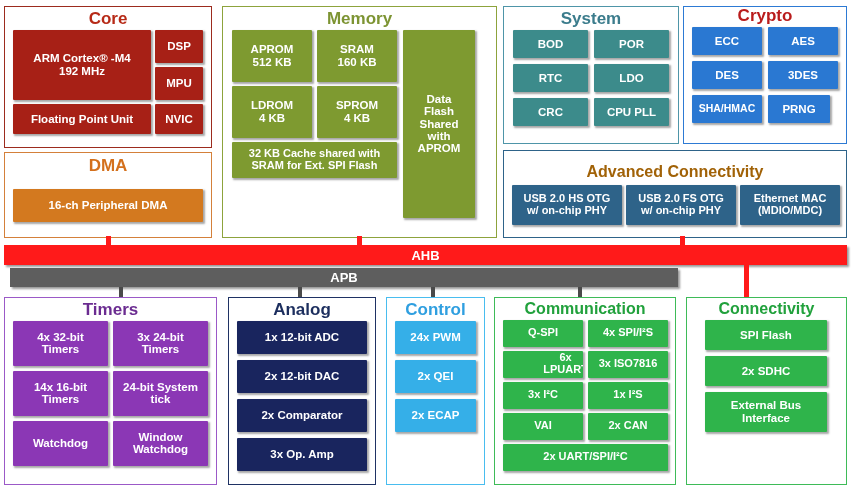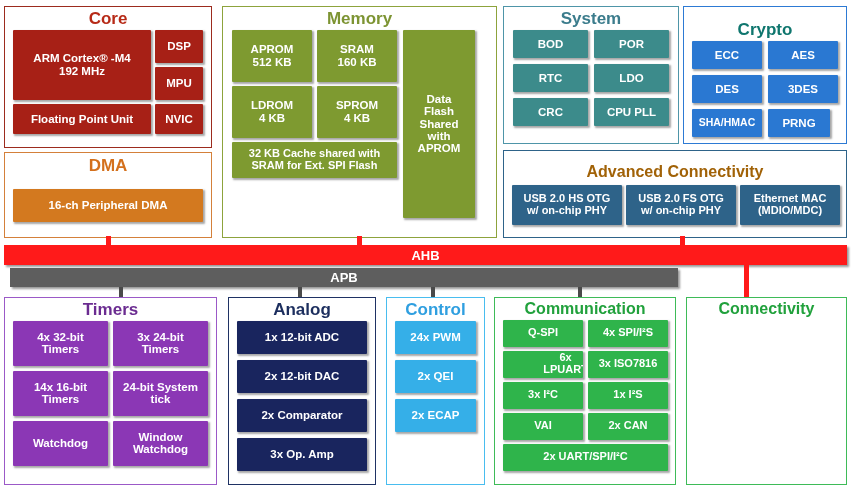--- a/index.html
+++ b/index.html
@@ -70,21 +70,21 @@
   #memory-panel .panel-title { color:#7D9433; font-size:17px; margin-top:3px; }
   .mem-chip { background:#7E9A30; font-size:11.5px; }
 
   
   #system-panel { left:503px; top:6px; width:176px; height:138px; border-color:#4E95A8; }
   #system-panel .panel-title { color:#3B7C8C; font-size:17px; margin-top:3px; }
   .sys-chip { background:#3C8B8B; font-size:11.5px; }
 
   
   #crypto-panel { left:683px; top:6px; width:164px; height:138px; border-color:#2D7AD4; }
-  #crypto-panel .panel-title { color:#0f766e; font-size:17px; margin-top:14px; }
+  #crypto-panel .panel-title { color:#b91c1c; font-size:17px; margin-top:0; }
   .crypto-chip { background:#2A78D2; font-size:11.5px; }
 
   
   #advconn-panel { left:503px; top:150px; width:344px; height:88px; border-color:#2E6389; }
   #advconn-panel .panel-title { color:#a16207; font-size:16px; margin-top:13px; }
   .advconn-chip { background:#2E6389; font-size:11px; }
 
   
   #timers-panel { left:4px; top:297px; width:213px; height:188px; border-color:#9B59C7; }
   #timers-panel .panel-title { color:#6B2C91; font-size:17px; margin-top:3px; }
@@ -276,15 +276,23 @@
       <div class="chip comm-chip" style="position:absolute;left:8px;top:64px;width:80px;height:27px;">3x I²C</div>
       <div class="chip comm-chip" style="position:absolute;left:93px;top:64px;width:80px;height:27px;">1x I²S</div>
       <div class="chip comm-chip" style="position:absolute;left:8px;top:95px;width:80px;height:27px;">VAI</div>
       <div class="chip comm-chip" style="position:absolute;left:93px;top:95px;width:80px;height:27px;">2x CAN</div>
       <div class="chip comm-chip" style="position:absolute;left:8px;top:126px;width:165px;height:27px;">2x UART/SPI/I²C</div>
     </div>
   </div>
 
   <div class="panel" id="conn-panel">
     <div class="panel-title">Connectivity</div>
+    <div style="position:relative;width:100%;height:160px;">
+      <div class="chip conn-chip" style="position:absolute;left:18px;top:2px;width:122px;height:30px;">SPI Flash</div>
+      <div class="chip conn-chip" style="position:absolute;left:18px;top:38px;width:122px;height:30px;">2x SDHC</div>
+      <div class="chip conn-chip" style="position:absolute;left:18px;top:74px;width:122px;height:40px;flex-direction:column;">
+        <span>External Bus</span>
+        <span>Interface</span>
+      </div>
+    </div>
   </div>
 
 </div>
 
 </body></html>

